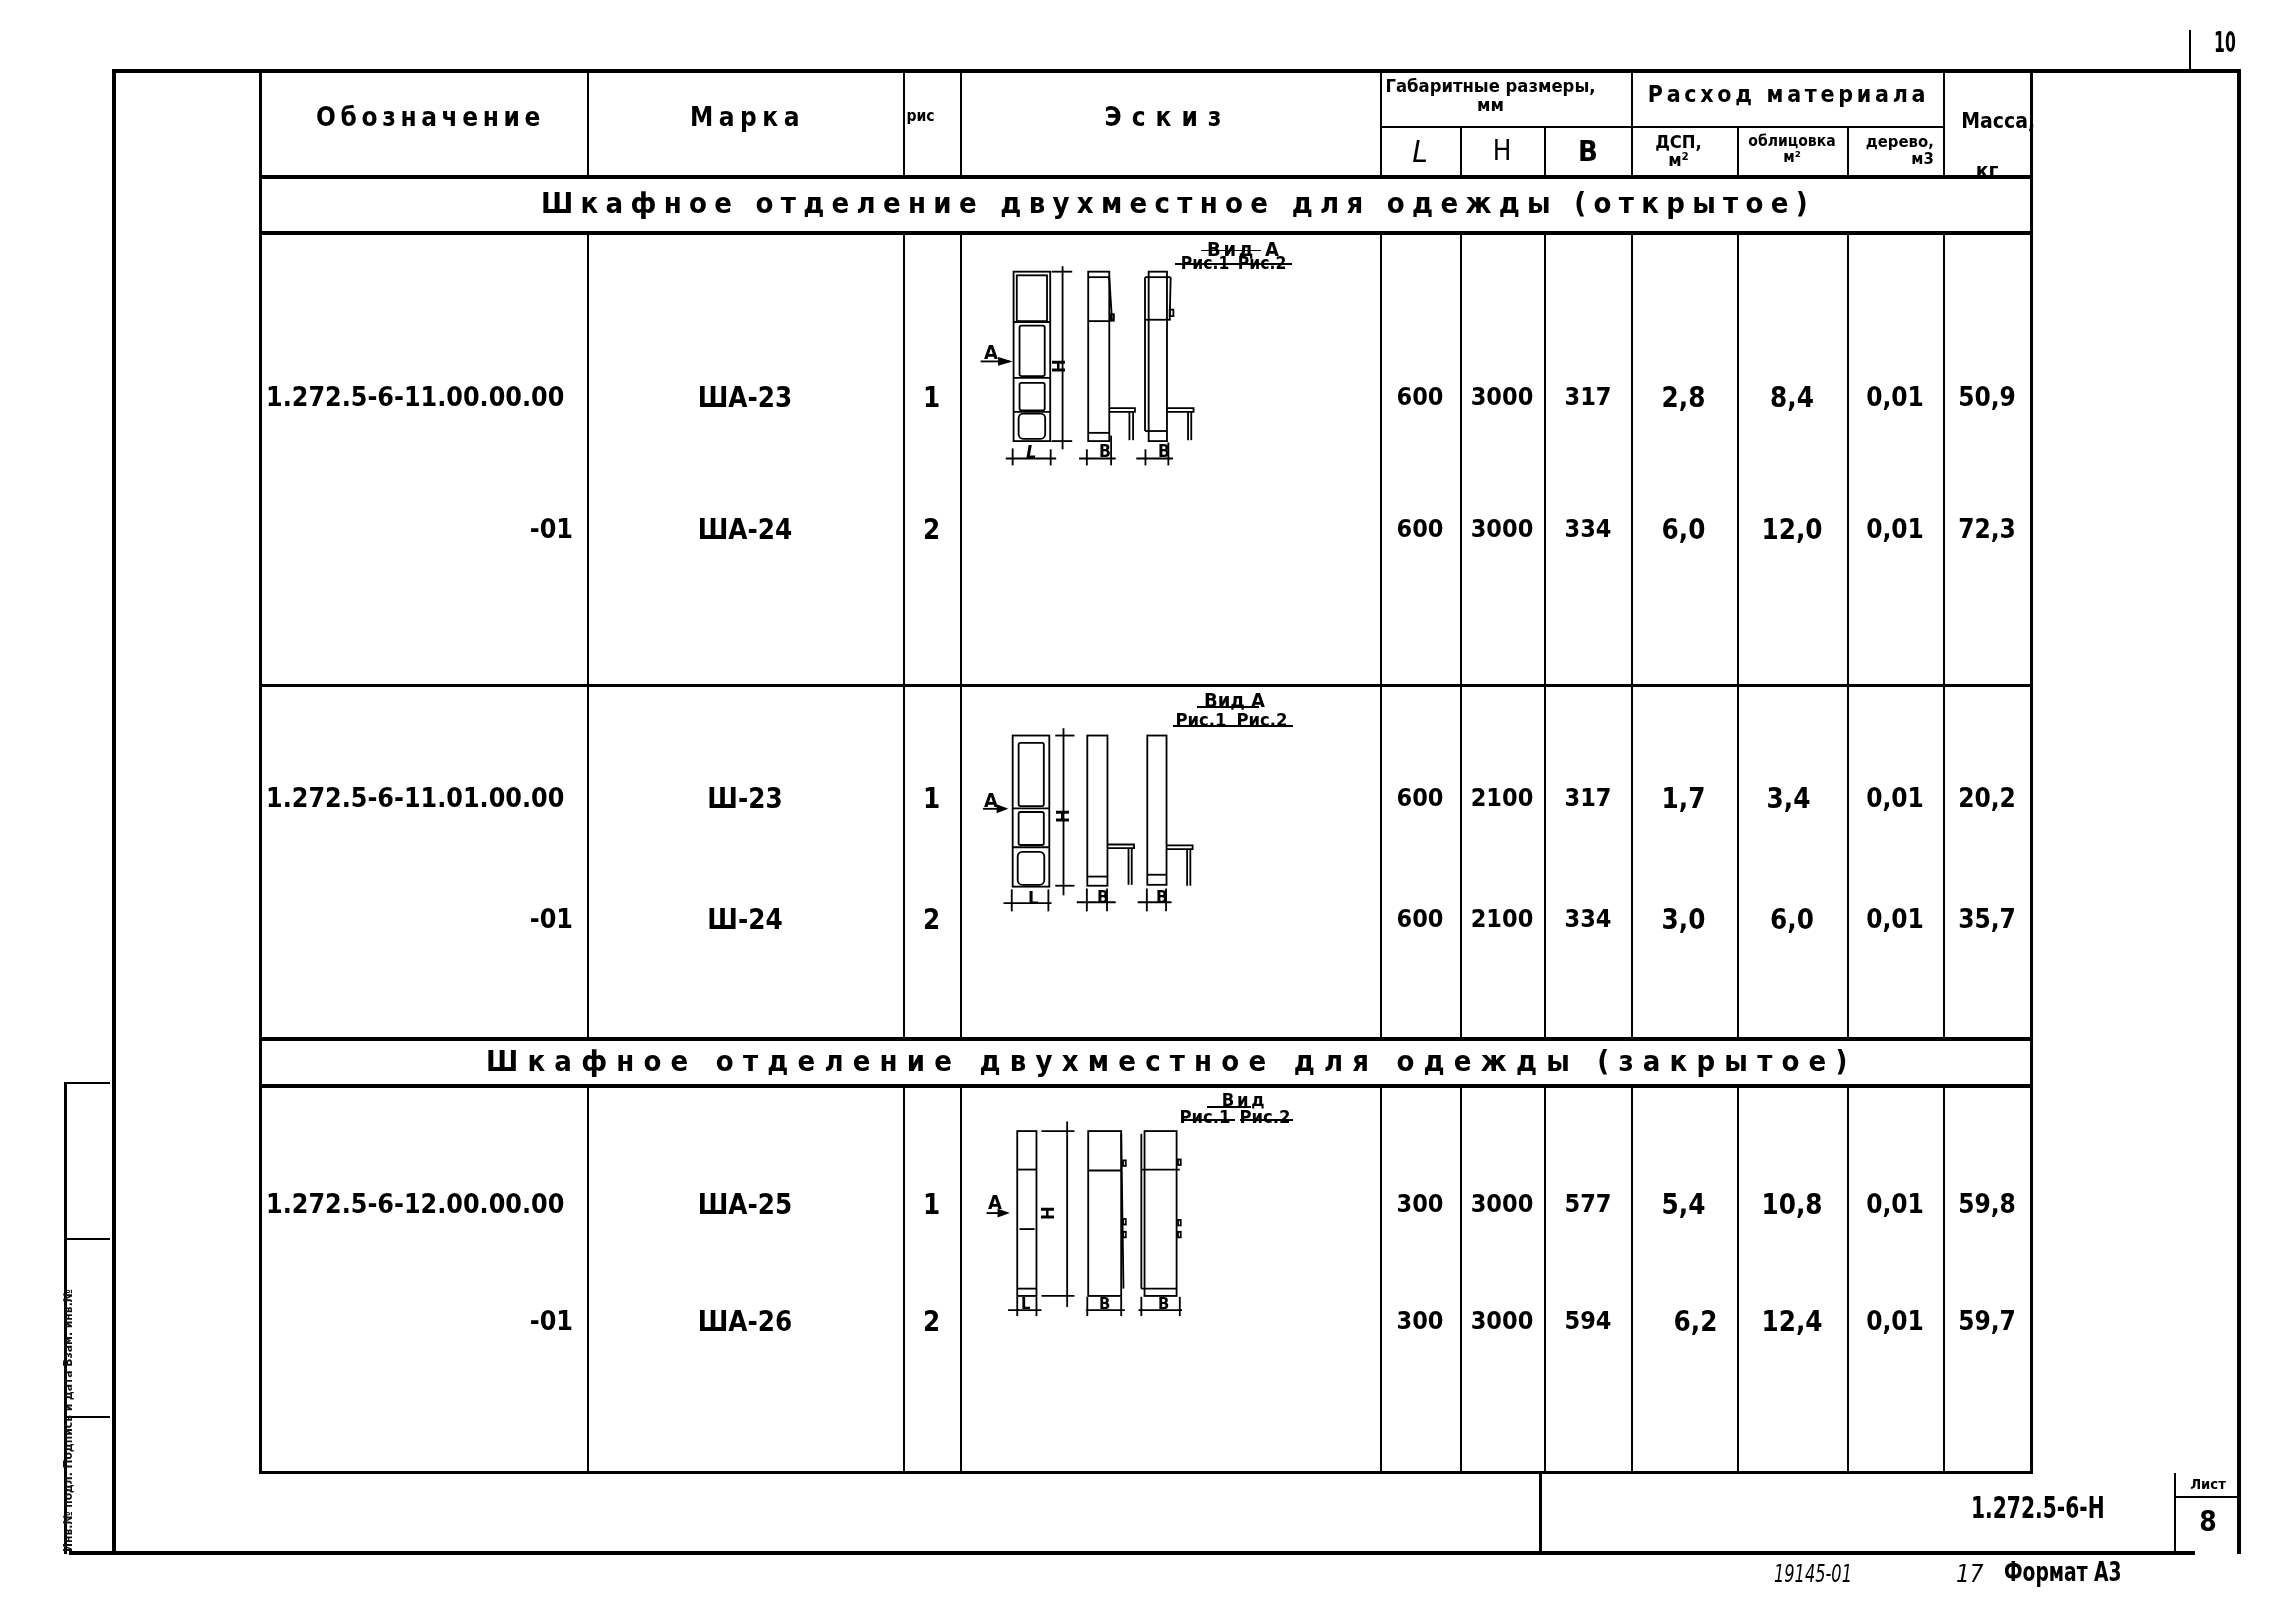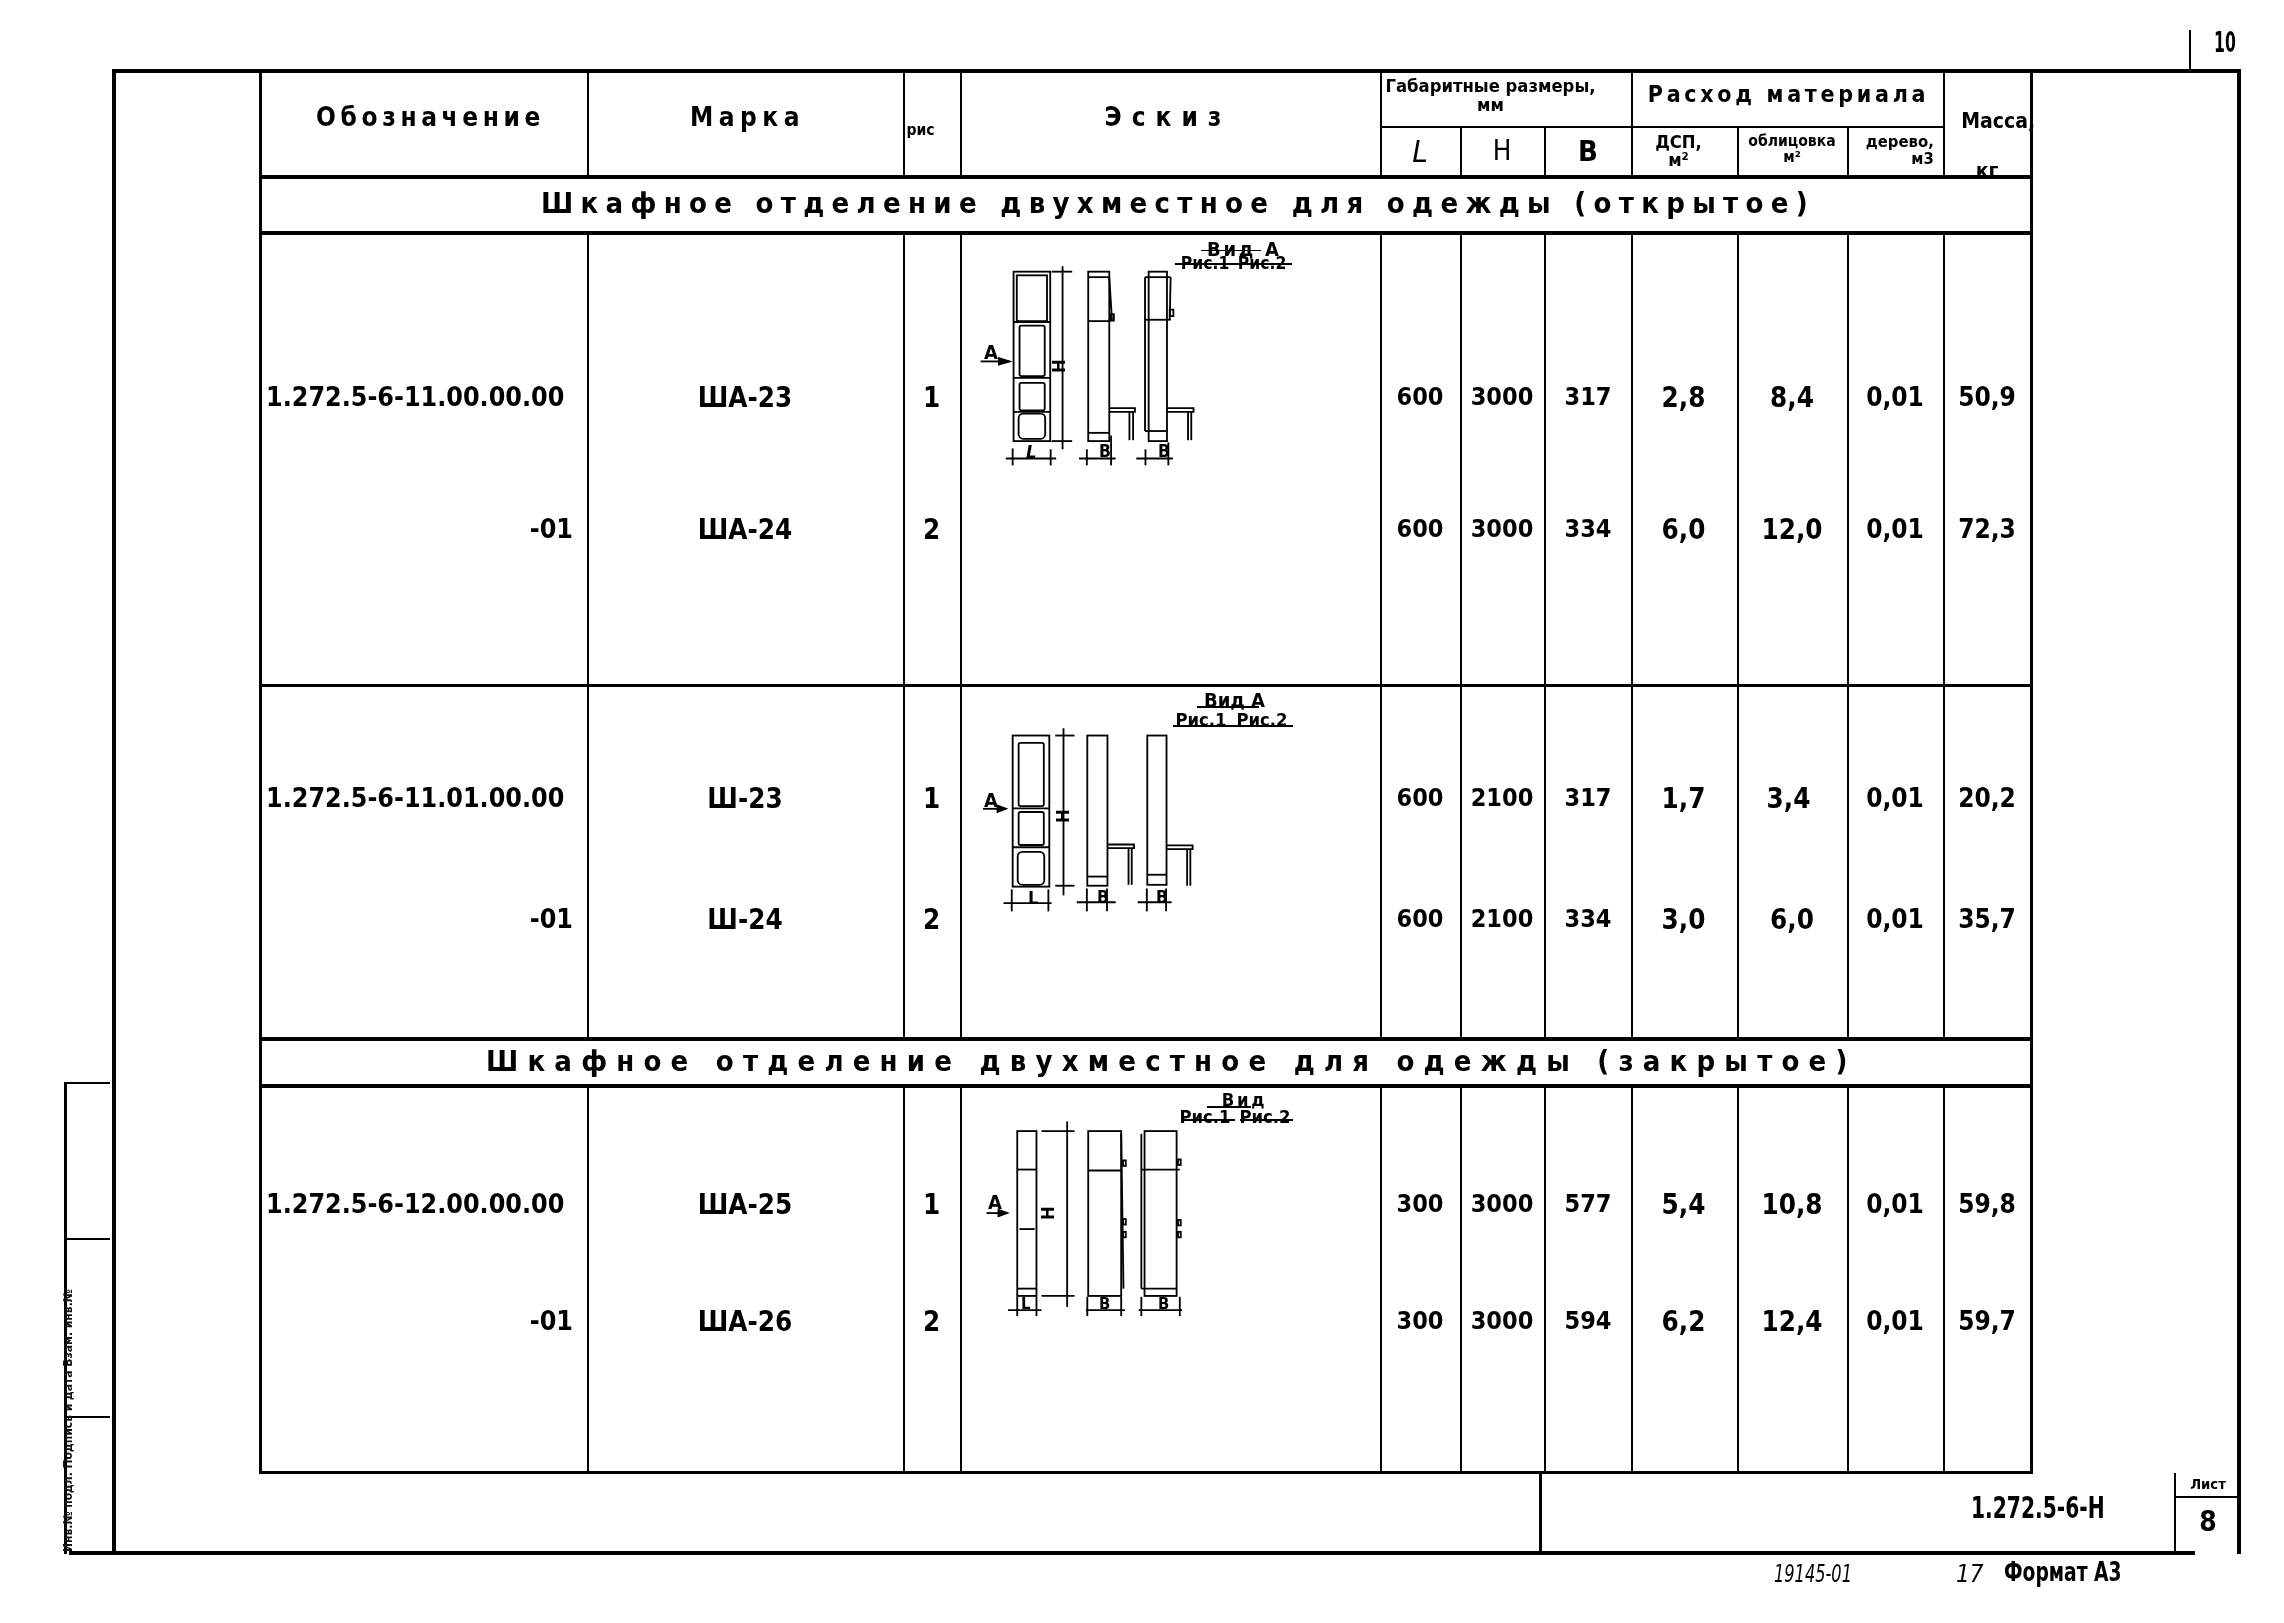--- a/index.html
+++ b/index.html
@@ -80,21 +80,21 @@
     <div class="hl" style="left: 1943px; top: 234px; width: 1.8px; height: 451px;"></div>
     <div class="hl" style="left: 1943px; top: 686px; width: 1.8px; height: 352px;"></div>
     <div class="hl" style="left: 1943px; top: 1086px; width: 1.8px; height: 386px;"></div>
   </div>
 
 <div class="hl" style="left:1380px;top:126px;width:563px;height:2.3px;"></div>
 <div class="hl" style="left:2030px;top:71px;width:2.7px;height:1402px;"></div>
 
 <div class="txt c" style="left:293px;top:104px;width:275px;font-size:26px;letter-spacing:4.6px;">Обозначение</div>
 <div class="txt c" style="left:619px;top:104px;width:257px;font-size:26px;letter-spacing:5.5px;">Марка</div>
-<div class="txt c" style="left:904px;top:109px;width:33px;font-size:15.6px;margin-top:14px;">рис</div>
+<div class="txt c" style="left:904px;top:109px;width:33px;font-size:15.6px;">рис</div>
 <div class="txt c" style="left:962px;top:104px;width:412px;font-size:26px;letter-spacing:10px;">Эскиз</div>
 <div class="txt c" style="left:1383px;top:76px;width:76px;font-size:18.3px;white-space:normal;line-height:1.05;width:215px;">Габаритные размеры, мм</div>
 <div class="txt c" style="left:1380px;top:136px;width:80px;font-size:31px;font-style:italic;font-weight:normal;">L</div>
 <div class="txt c" style="left:1460px;top:137px;width:84px;font-size:27.5px;font-weight:normal;">H</div>
 <div class="txt c" style="left:1544px;top:137px;width:88px;font-size:29px;">B</div>
 <div class="txt c" style="left:1634px;top:83px;width:309px;font-size:23px;letter-spacing:3.7px;">Расход материала</div>
 <div class="txt c" style="left:1631px;top:133px;width:95px;font-size:18.3px;white-space:normal;padding:0 23px;box-sizing:border-box;">ДСП, м²</div>
 <div class="txt c" style="left:1737px;top:134px;width:110px;font-size:15.6px;white-space:normal;padding:0 4.6px;box-sizing:border-box;">облицовка м²</div>
 <div class="txt c" style="left:1847px;top:134px;width:96px;font-size:16.5px;white-space:normal;padding:0 9.2px;box-sizing:border-box;text-align:right;">дерево, м3</div>
 <div class="txt c" style="left:1943px;top:96px;width:88px;font-size:21px;white-space:normal;padding:0 18.3px;box-sizing:border-box;line-height:2.4;">Масса, кг</div>
@@ -163,21 +163,21 @@
       <div class="txt c" style="left: 1847px; top: 1191px; width: 96px; font-size: 26px;">0,01</div>
       <div class="txt c" style="left: 1943px; top: 1191px; width: 88px; font-size: 26px;">59,8</div>
     </div>
     <div>
       <div class="txt r" style="left: 261px; top: 1308px; width: 312px; font-size: 26.6px;">-01</div>
       <div class="txt c" style="left: 587px; top: 1308px; width: 316px; font-size: 27.5px;">ША-26</div>
       <div class="txt c" style="left: 903px; top: 1308px; width: 57px; font-size: 27.5px;">2</div>
       <div class="txt c" style="left: 1380px; top: 1308px; width: 80px; font-size: 25px;">300</div>
       <div class="txt c" style="left: 1460px; top: 1308px; width: 84px; font-size: 25px;">3000</div>
       <div class="txt c" style="left: 1544px; top: 1308px; width: 88px; font-size: 25px;">594</div>
-      <div class="txt c" style="left: 1631px; top: 1308px; width: 105px; font-size: 27.5px;">6,2</div>
+      <div class="txt c" style="left: 1631px; top: 1308px; width: 105px; font-size: 27.5px; padding-left: 12px;">6,2</div>
       <div class="txt c" style="left: 1737px; top: 1308px; width: 110px; font-size: 27.5px;">12,4</div>
       <div class="txt c" style="left: 1847px; top: 1308px; width: 96px; font-size: 26px;">0,01</div>
       <div class="txt c" style="left: 1943px; top: 1308px; width: 88px; font-size: 26px;">59,7</div>
     </div>
   </div>
 
 <div style="position:absolute;left:960px;top:234px;width:419px;height:449px;">
   <div class="txt c" style="left:247px;top:4.6px;width:73px;font-size:20px;letter-spacing:2.7px;">Вид А</div>
   <div class="hl" style="left:241px;top:15.6px;width:60px;height:1.8px;"></div>
   <div class="txt c" style="left:213px;top:20.6px;width:64px;font-size:17.4px;">Рис.1</div>

